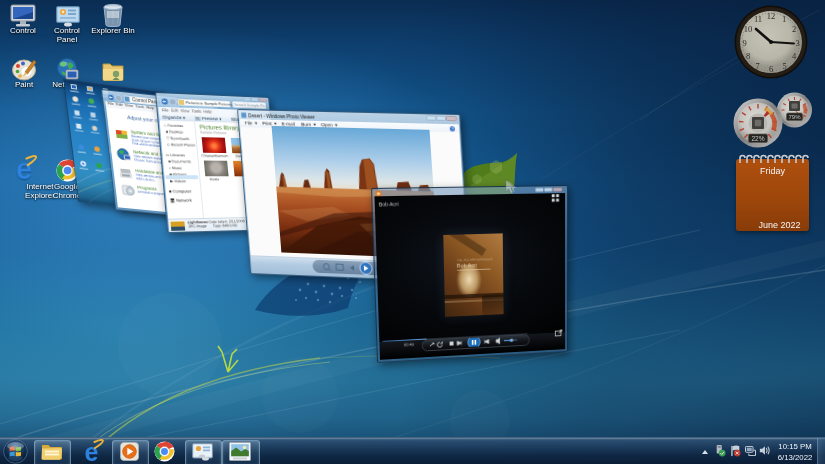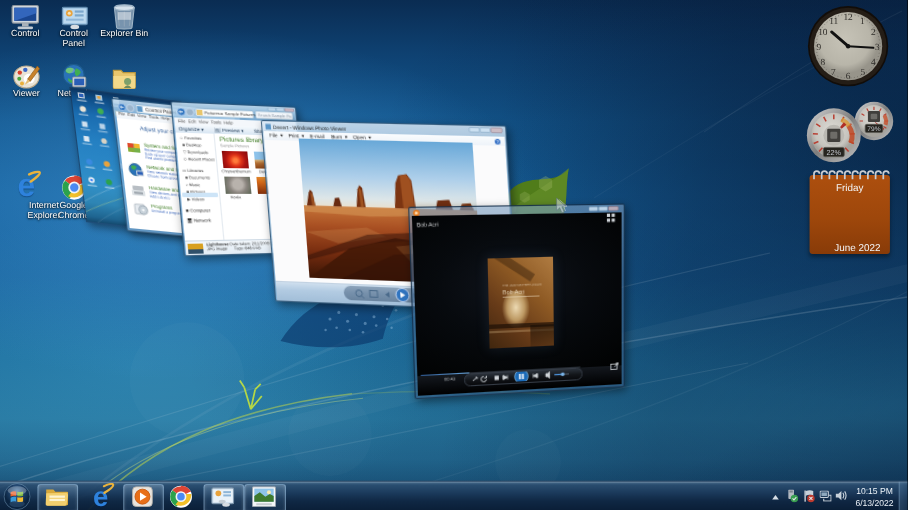--- a/index.html
+++ b/index.html
@@ -106,21 +106,21 @@
 <svg class="abs" style="left:12px;top:58px" width="25" height="23" viewBox="0 0 25 23">
  <ellipse cx="12" cy="12" rx="11.5" ry="10" fill="#e9e3d5" stroke="#b9a98e" stroke-width="1"></ellipse>
  <ellipse cx="14.5" cy="13.5" rx="5" ry="4.5" fill="#fff"></ellipse>
  <circle cx="6" cy="8" r="2" fill="#d8432e"></circle>
       <circle cx="11" cy="5.5" r="2" fill="#3a67c8"></circle>
  <circle cx="5.5" cy="13.5" r="1.8" fill="#48a43c"></circle>
       <circle cx="8" cy="18" r="1.8" fill="#e9b03c"></circle>
  <path d="M22,2 L13,14 l2.5,2 L24,4.5 Z" fill="#c8822a" stroke="#8f5a16" stroke-width=".6"></path>
  <path d="M13,14 l-2.5,5 5,-3 z" fill="#e6c07a"></path>
 </svg>
-<div class="icolabel" style="left:2px;top:81px;width:44px">Viewer</div>
+<div class="icolabel" style="left:2px;top:81px;width:44px">Paint</div>
 <svg class="abs" style="left:56px;top:58px" width="23" height="23" viewBox="0 0 23 23">
  <circle cx="11" cy="10" r="9.5" fill="#2a72b8"></circle>
  <path d="M5,4 q4,-1.5 6,1 q-1,3 -4,4 q-3,-0.5 -3.5,-2.5 q0.5,-1.5 1.5,-2.5 M13,4 q4,1 4.5,4 q-1.5,3 -4,3.5 q-2,-2 -1.5,-4.5 q0.5,-2 1,-3 M6,13 q3,2.5 6,2 q1,1.5 -0.5,2.5 q-3.5,0.5 -5.5,-2 z" fill="#3fae52"></path>
  <circle cx="11" cy="10" r="9.5" fill="none" stroke="#1d5a8a" stroke-width="1"></circle>
  <ellipse cx="8" cy="6" rx="4" ry="2.5" fill="rgba(255,255,255,.25)"></ellipse>
  <rect x="10" y="12" width="12" height="9" rx="1" fill="#cfd6dd" stroke="#8b939b" stroke-width=".8"></rect>
  <rect x="11.5" y="13.5" width="9" height="6" fill="#2a5fb8"></rect>
 </svg>
 <div class="icolabel" style="left:45px;top:81px;width:44px">Network</div>
 <svg class="abs" style="left:102px;top:61px" width="22" height="20" viewBox="0 0 22 20">

